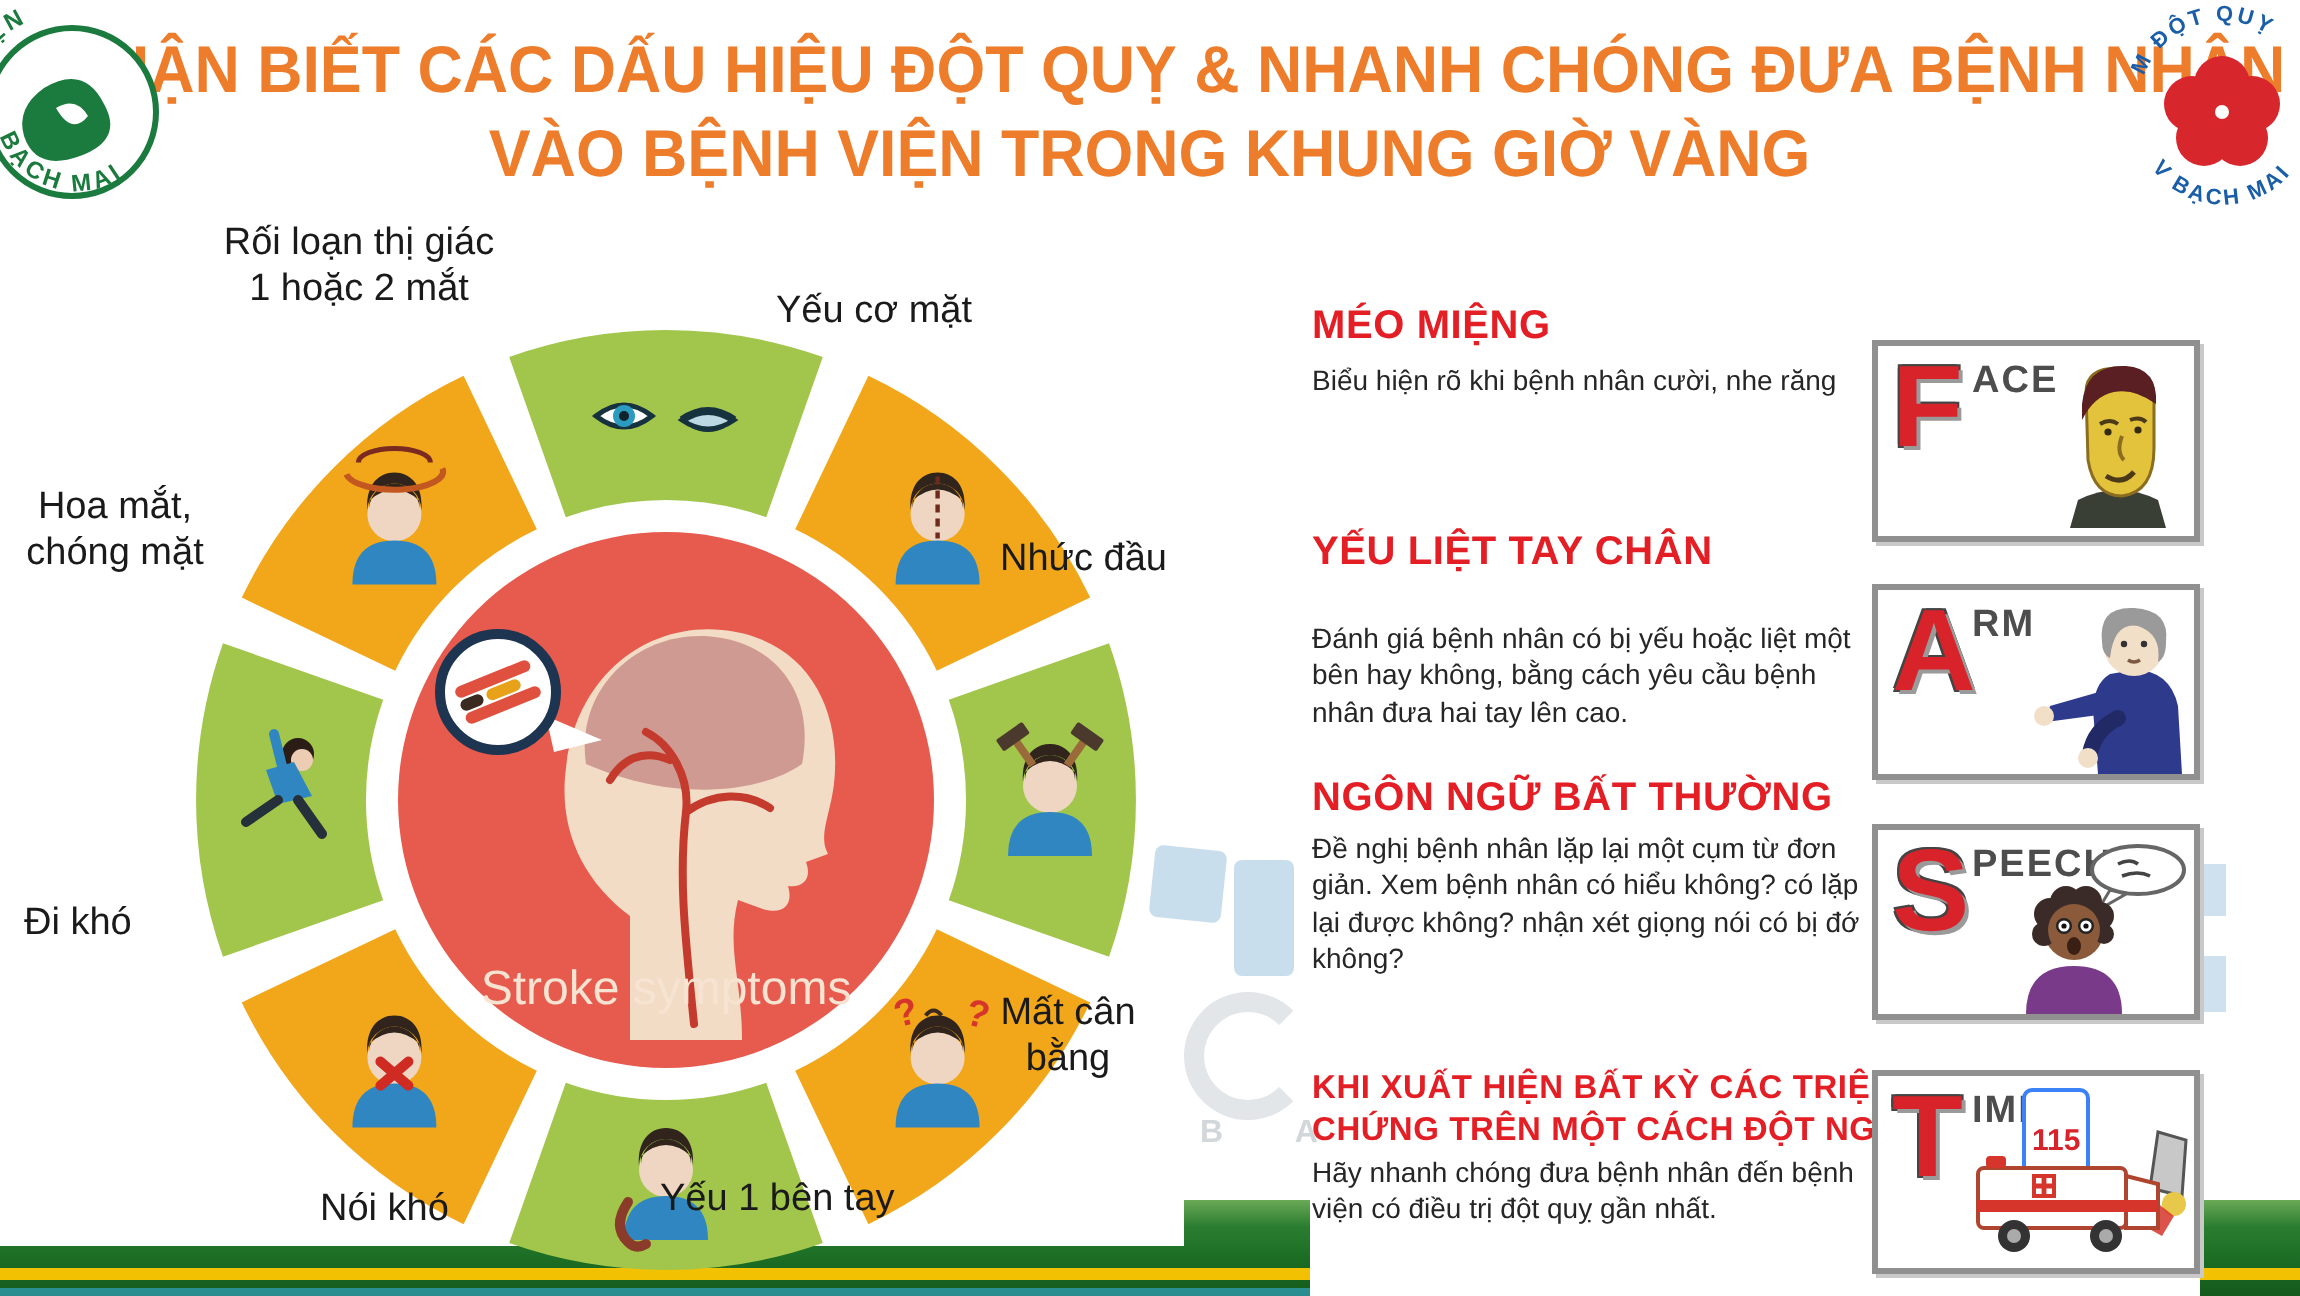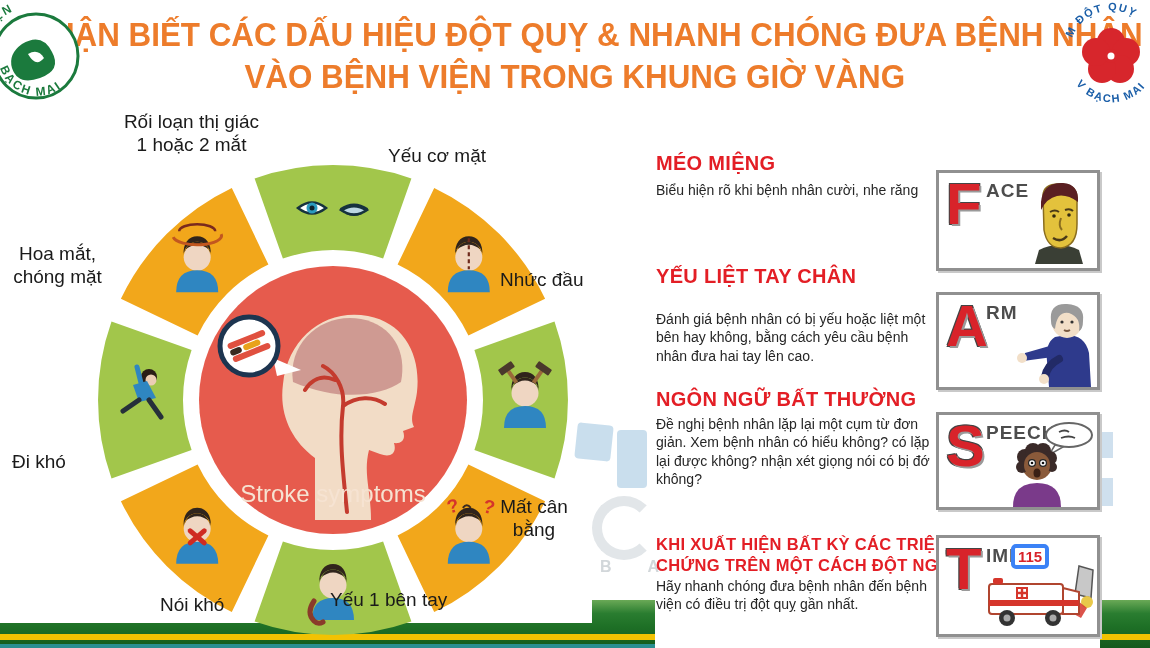--- a/index.html
+++ b/index.html
@@ -20,21 +20,21 @@
   #teal-line{position:absolute;left:0;top:644px;width:660px;height:4px;background:#2e98a6;opacity:.85;}
   .white-cover{position:absolute;background:#fff;}
   #cover-left{left:0;top:600px;width:592px;height:23px;}
   #cover-right{left:655px;top:600px;width:445px;height:48px;}
 
   
   #wheel-svg{position:absolute;left:93px;top:160px;width:480px;height:480px;overflow:visible;}
   .wheel-label{position:absolute;color:#1a1a1a;font-size:19px;line-height:1.22;
     white-space:pre-line;}
   .wl-center{text-align:center;}
-  #lbl-vision{left:99px;top:110px;width:185px;}
+  #lbl-vision{left:87px;top:110px;width:185px;}
   #lbl-face{left:388px;top:144px;}
   #lbl-headache{left:500px;top:268px;}
   #lbl-balance{left:478px;top:495px;width:112px;}
   #lbl-arm{left:330px;top:588px;}
   #lbl-speech{left:160px;top:593px;}
   #lbl-walk{left:12px;top:450px;}
   #lbl-dizzy{left:0px;top:242px;width:115px;}
 
   
   .wm{position:absolute;}
@@ -61,22 +61,22 @@
   .fast-box{position:absolute;left:936px;width:158px;background:#fff;border:3px solid #909090;
     box-shadow:2px 2px 0 #c9c9c9;}
   #box-f{top:170px;height:95px;}
   #box-a{top:292px;height:92px;}
   #box-s{top:412px;height:92px;}
   #box-t{top:535px;height:96px;}
   .big-letter{position:absolute;left:7px;top:2px;font-size:58px;line-height:1;font-weight:800;
     color:#D8232A;text-shadow:2px 2px 0 #9a9a9a,-1px -1px 0 #444,1px -1px 0 #444,-1px 1px 0 #444;}
   .letter-rest{position:absolute;left:47px;top:7px;font-size:19px;font-weight:bold;color:#4d4d4d;letter-spacing:1px;}
   .box-art{position:absolute;right:2px;bottom:0;}
-  #badge-115{position:absolute;left:72px;top:6px;color:#D8232A;border:4px solid #3b82f6;border-radius:5px;
-    padding:0 3px;font-size:15px;font-weight:800;background:#fff;}
+  #badge-115{position:absolute;left:72px;top:6px;color:#D8232A;border:2px solid #3b82f6;border-radius:5px;
+    padding:16px 3px;font-size:15px;font-weight:800;background:#fff;}
 
   
   #logo-left{position:absolute;left:-12px;top:2px;width:102px;height:108px;overflow:visible;}
   #logo-right{position:absolute;left:1068px;top:-2px;width:86px;height:116px;overflow:visible;}
 </style>
 </head>
 <body>
 
 <div id="stage">
 

